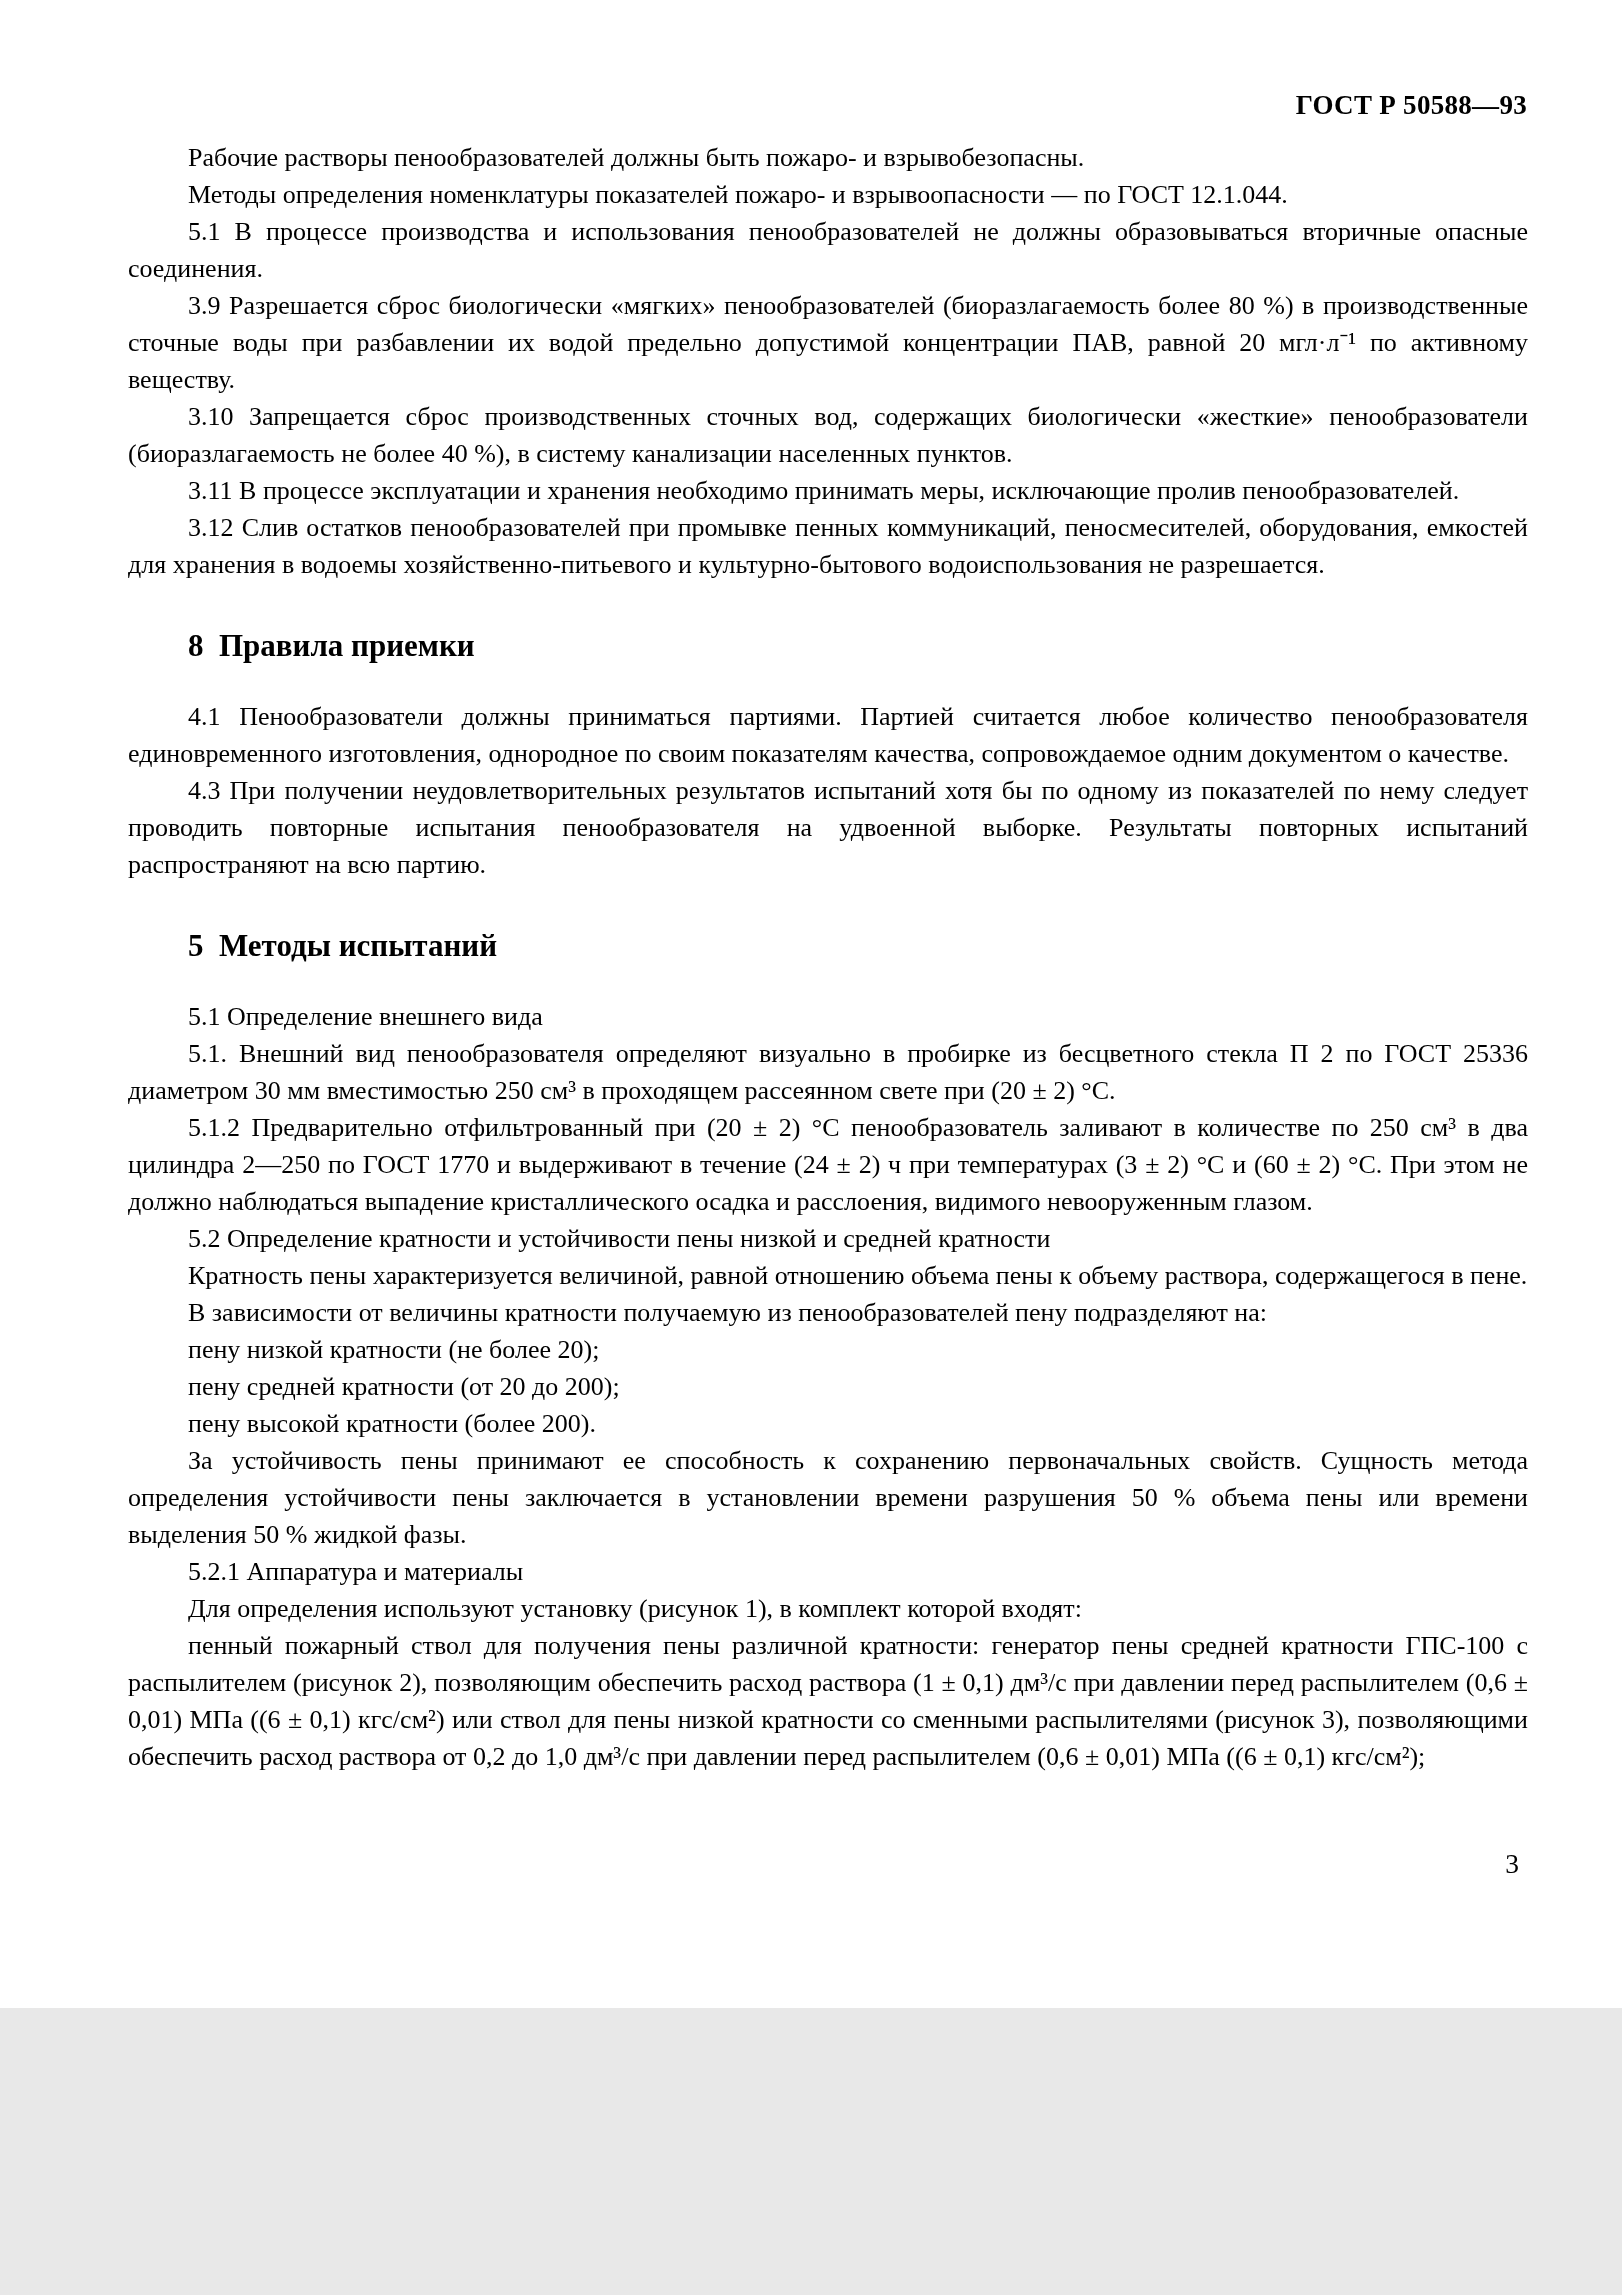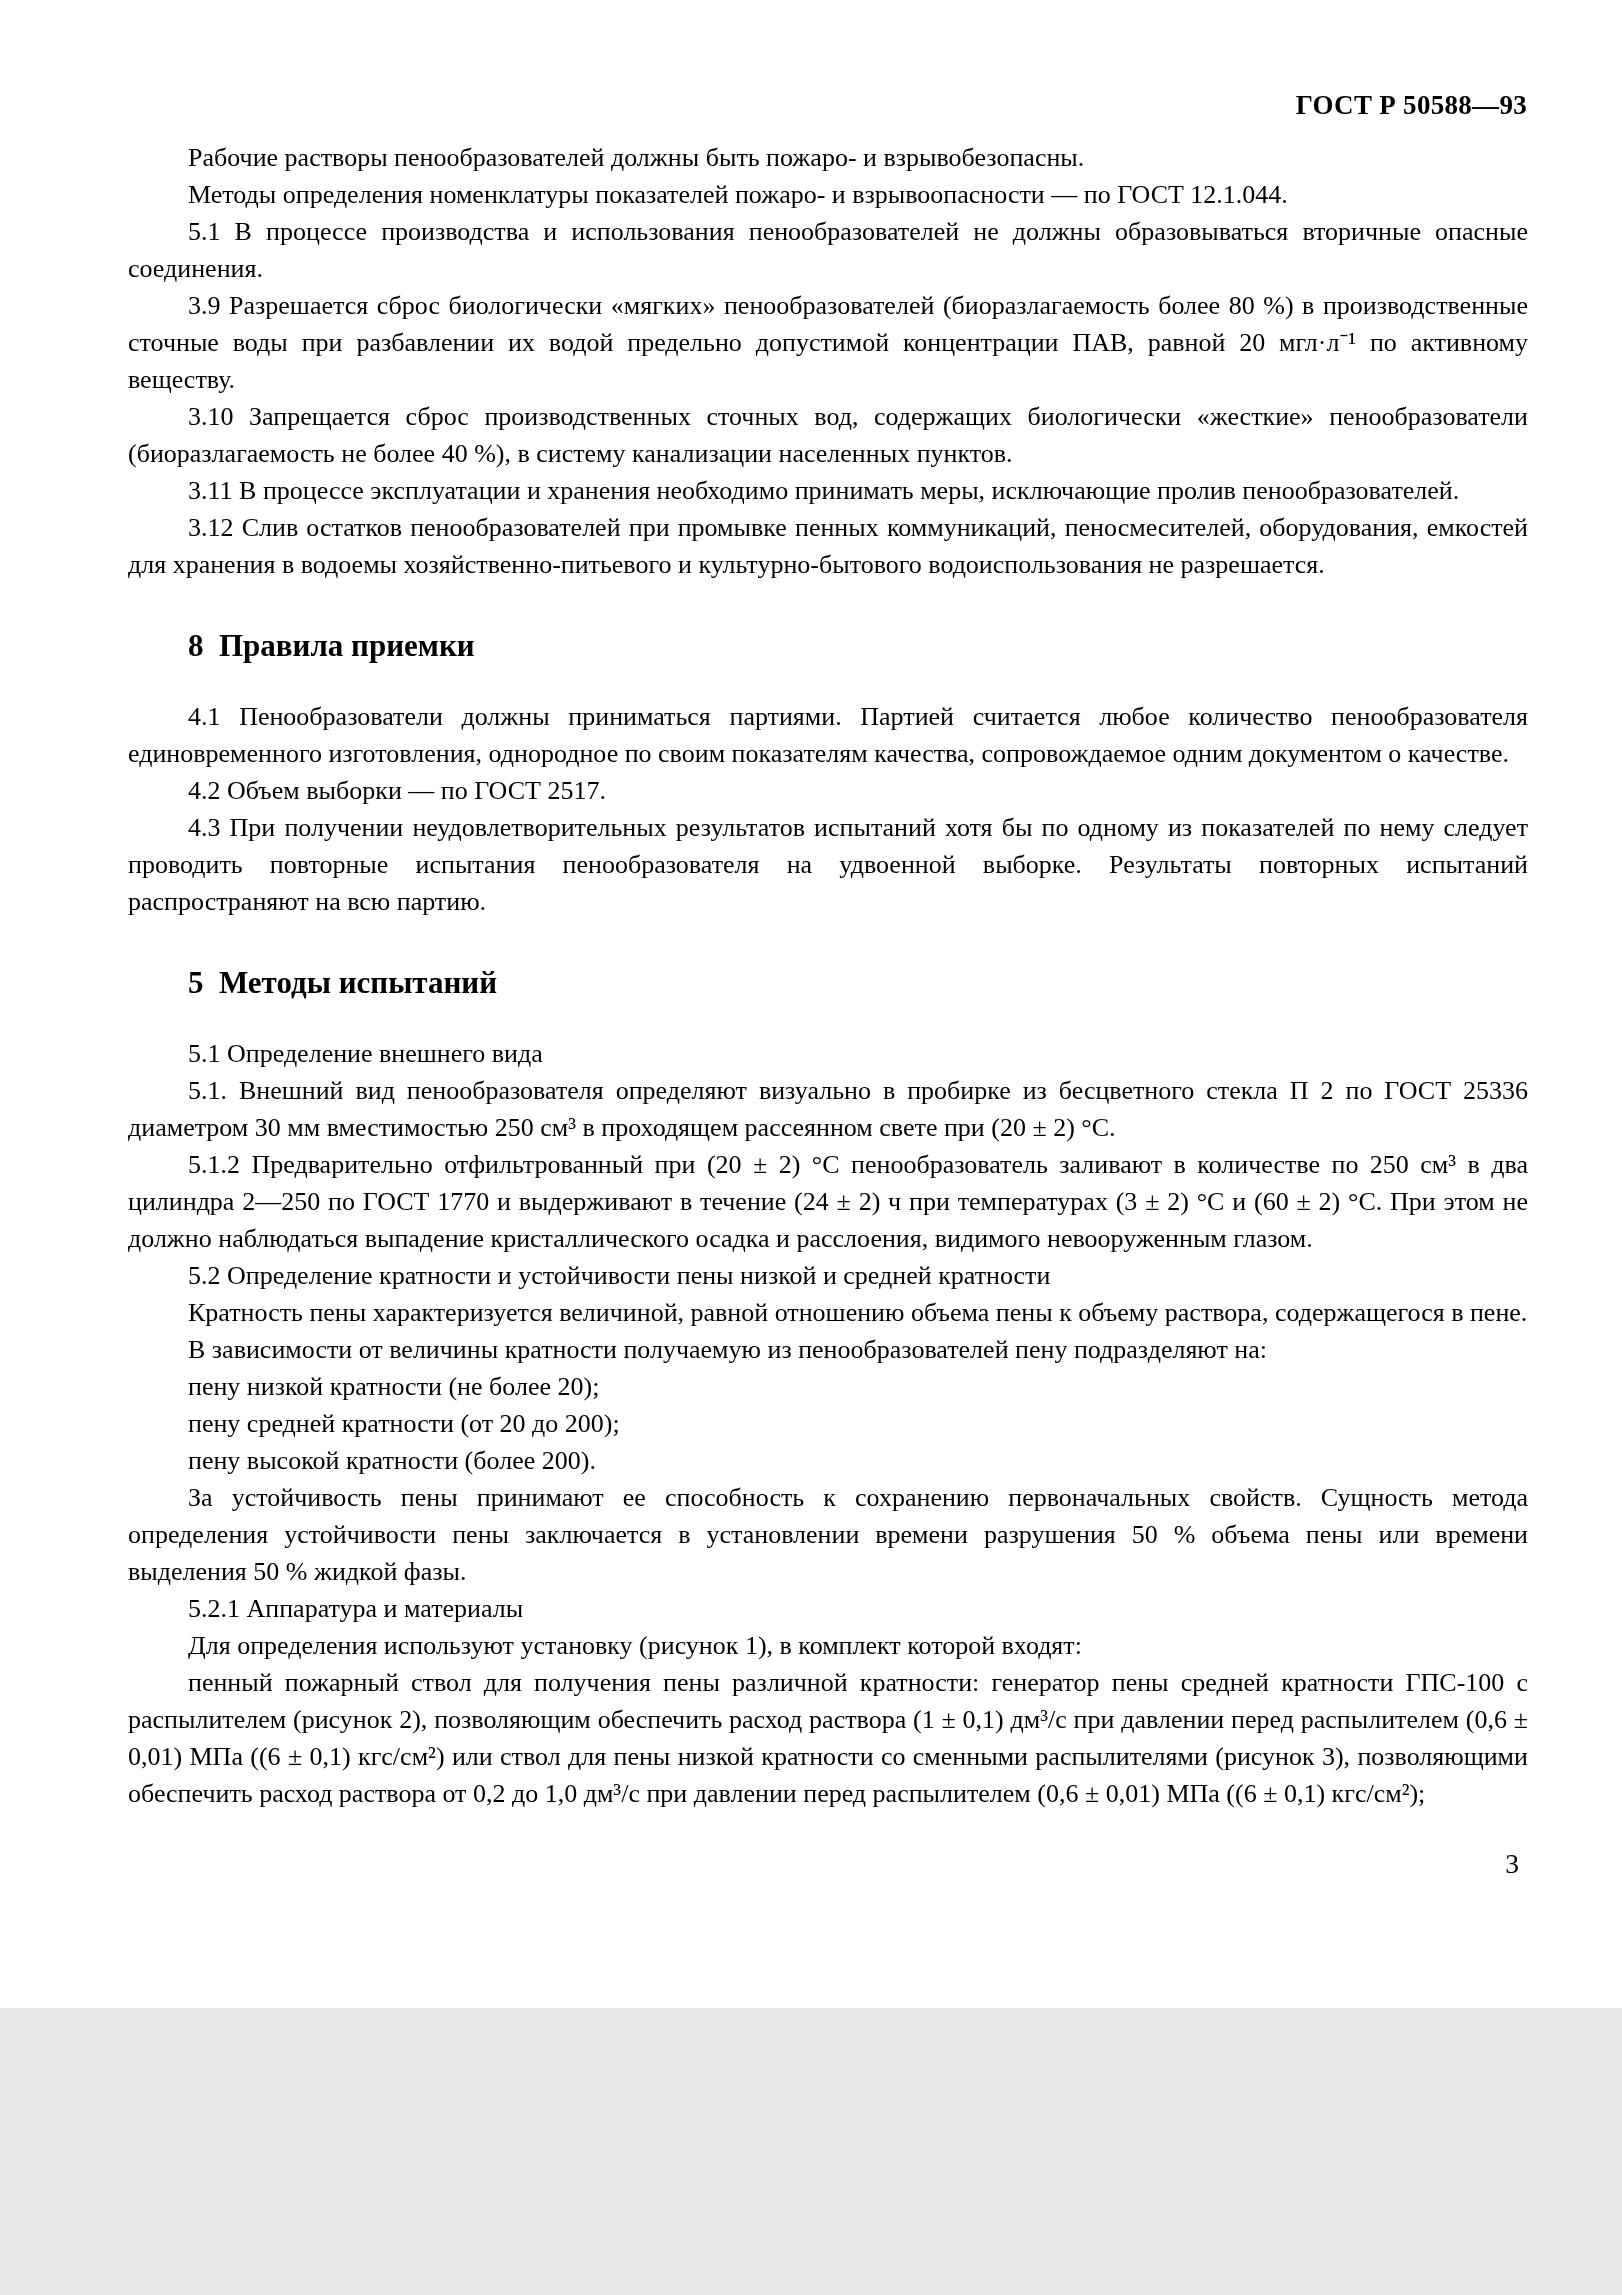--- a/index.html
+++ b/index.html
@@ -75,21 +75,20 @@
     <p class="p">Методы определения номенклатуры показателей пожаро- и взрывоопасности — по ГОСТ 12.1.044.</p>
     <p class="p">5.1 В процессе производства и использования пенообразователей не должны образовываться вторичные опасные соединения.</p>
     <p class="p">3.9 Разрешается сброс биологически «мягких» пенообразователей (биоразлагаемость более 80 %) в производственные сточные воды при разбавлении их водой предельно допустимой концентрации ПАВ, равной 20 мгл·л⁻¹ по активному веществу.</p>
     <p class="p">3.10 Запрещается сброс производственных сточных вод, содержащих биологически «жесткие» пенообразователи (биоразлагаемость не более 40 %), в систему канализации населенных пунктов.</p>
     <p class="p">3.11 В процессе эксплуатации и хранения необходимо принимать меры, исключающие пролив пенообразователей.</p>
     <p class="p">3.12 Слив остатков пенообразователей при промывке пенных коммуникаций, пеносмесителей, оборудования, емкостей для хранения в водоемы хозяйственно-питьевого и культурно-бытового водоиспользования не разрешается.</p>
 
     <h2 class="h">8  Правила приемки</h2>
 
     <p class="p">4.1 Пенообразователи должны приниматься партиями. Партией считается любое количество пенообразователя единовременного изготовления, однородное по своим показателям качества, сопровождаемое одним документом о качестве.</p>
-    <p class="p">4.2 Объем выборки — по ГОСТ 2517.</p>
     <p class="p">4.3 При получении неудовлетворительных результатов испытаний хотя бы по одному из показателей по нему следует проводить повторные испытания пенообразователя на удвоенной выборке. Результаты повторных испытаний распространяют на всю партию.</p>
 
     <h2 class="h">5  Методы испытаний</h2>
 
     <p class="p pb">5.1 Определение внешнего вида</p>
     <p class="p">5.1. Внешний вид пенообразователя определяют визуально в пробирке из бесцветного стекла П 2 по ГОСТ 25336 диаметром 30 мм вместимостью 250 см³  в проходящем рассеянном свете при (20 ± 2) °С.</p>
     <p class="p">5.1.2 Предварительно отфильтрованный при (20 ± 2) °С пенообразователь заливают в количестве по 250 см³ в два цилиндра 2—250 по ГОСТ 1770 и выдерживают в течение (24 ± 2) ч при температурах (3 ± 2) °С и (60 ± 2) °С. При этом не должно наблюдаться выпадение кристаллического осадка и расслоения, видимого невооруженным глазом.</p>
     <p class="p pb">5.2 Определение кратности и устойчивости пены низкой и средней кратности</p>
     <p class="p">Кратность пены характеризуется величиной, равной отношению объема пены к объему раствора, содержащегося в пене.</p>
     <p class="p">В зависимости от величины кратности получаемую из пенообразователей пену подразделяют на:</p>

